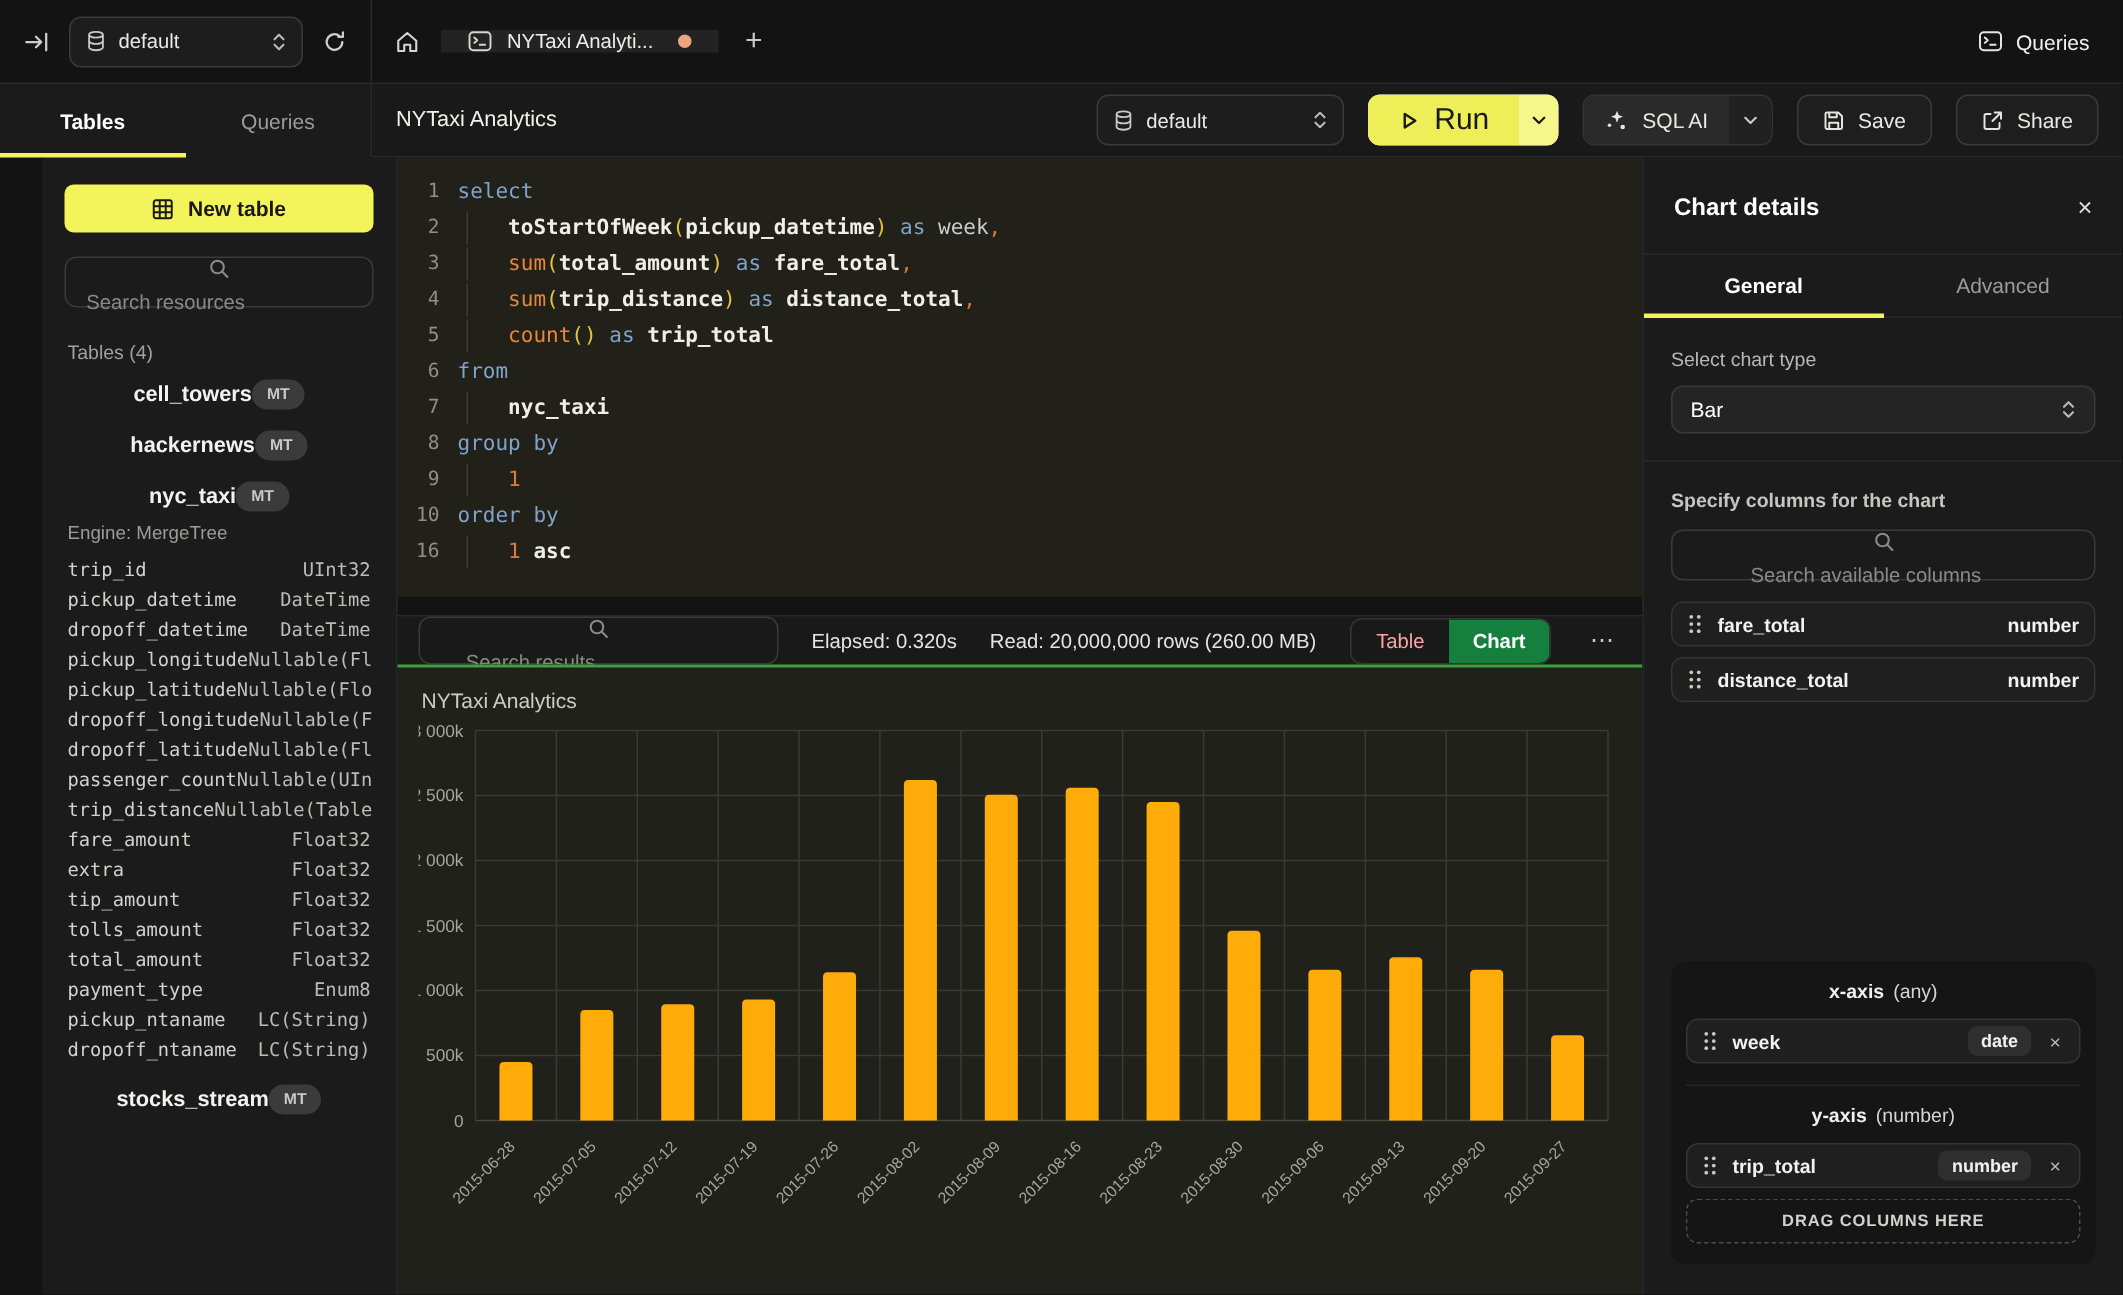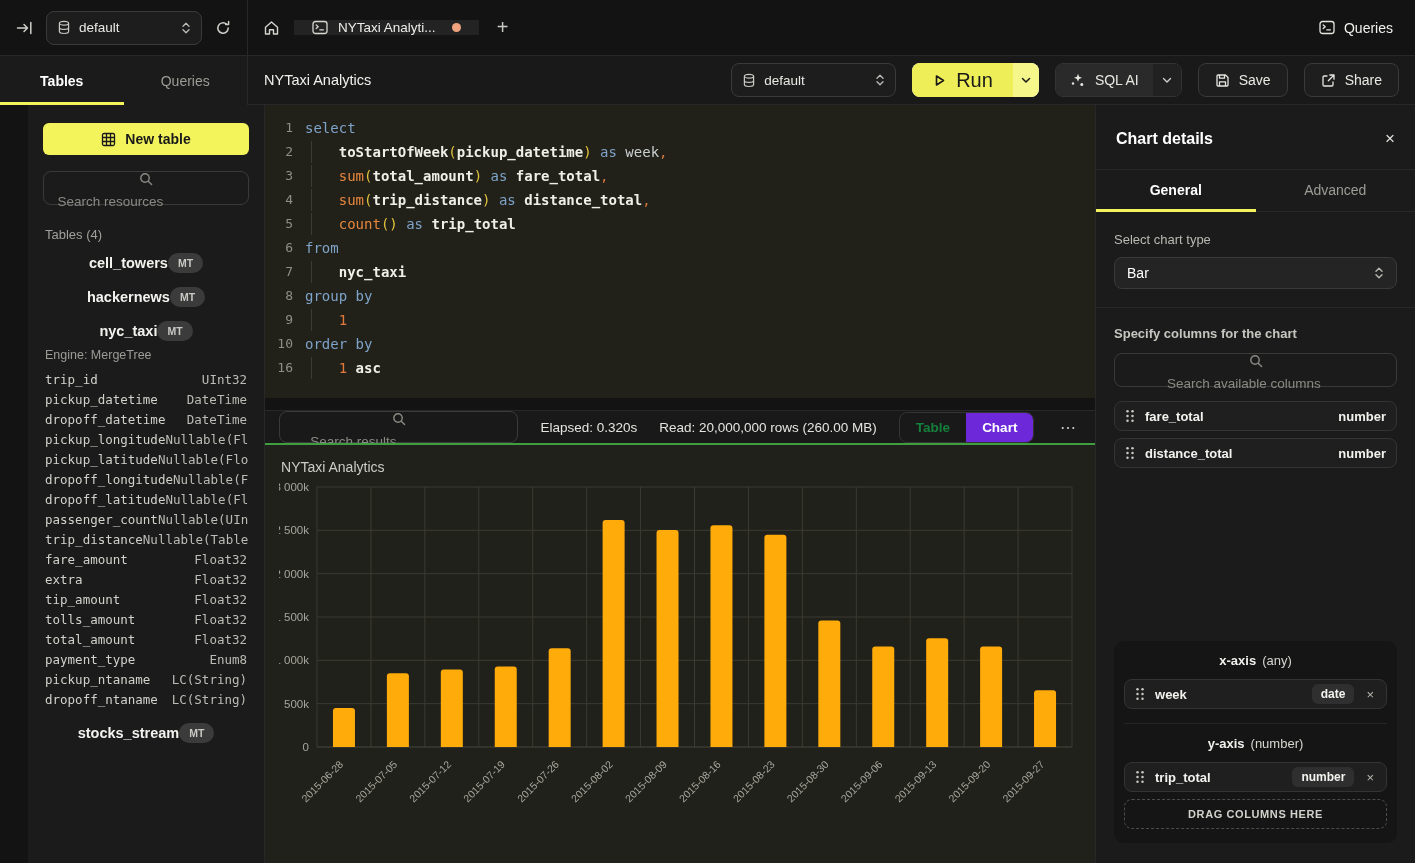--- a/index.html
+++ b/index.html
@@ -77,22 +77,22 @@
   .tk-pn{color:#D3763B;}
   .tk-num{color:#E07A3C;}
   .tk-id{color:#eFeFe9;font-weight:700;}
   .tk-al{color:#c9cdd0;}
 
   
   .results-bar{height:33px;background:var(--bg2);border-top:1px solid var(--border);display:flex;align-items:center;padding:0 14px;gap:22px;margin-top:12px;}
   .results-search{width:240px;height:32px;margin-top:0;}
   .stat{font-size:13.5px;color:#e4e4df;white-space:nowrap;}
   .view-toggle{margin-left:auto;display:flex;border:1px solid #343434;border-radius:8px;overflow:hidden;}
-  .view-btn{padding:7px 16px;font-size:13.5px;color:#15803d;background:transparent;border:none;cursor:pointer;font-weight:bold;}
-  .view-btn.active{background:#6d28d9;color:#fff;font-weight:700;}
+  .view-btn{padding:7px 16px;font-size:13.5px;color:#fca5a5;background:transparent;border:none;cursor:pointer;}
+  .view-btn.active{background:#15803d;color:#fff;font-weight:700;}
   .more-btn{color:#c9c9c4;font-size:16px;letter-spacing:1px;padding:0 4px;}
 
   
   .chart-area{flex:1;background:var(--bg-chart);border-top:2px solid var(--success);padding:12px 16px 0 14px;min-height:0;}
   .chart-title{font-size:14px;color:#cccdc6;margin:2px 0 6px 2px;}
 
   
   .panel{width:337px;background:var(--bg1);border-left:1px solid var(--border);display:flex;flex-direction:column;overflow:hidden;}
   .panel-head{display:flex;align-items:center;justify-content:space-between;padding:24px 20px 20px;border-bottom:1px solid var(--border);}
   .panel-head h2{font-size:16px;font-weight:700;color:#fff;}

